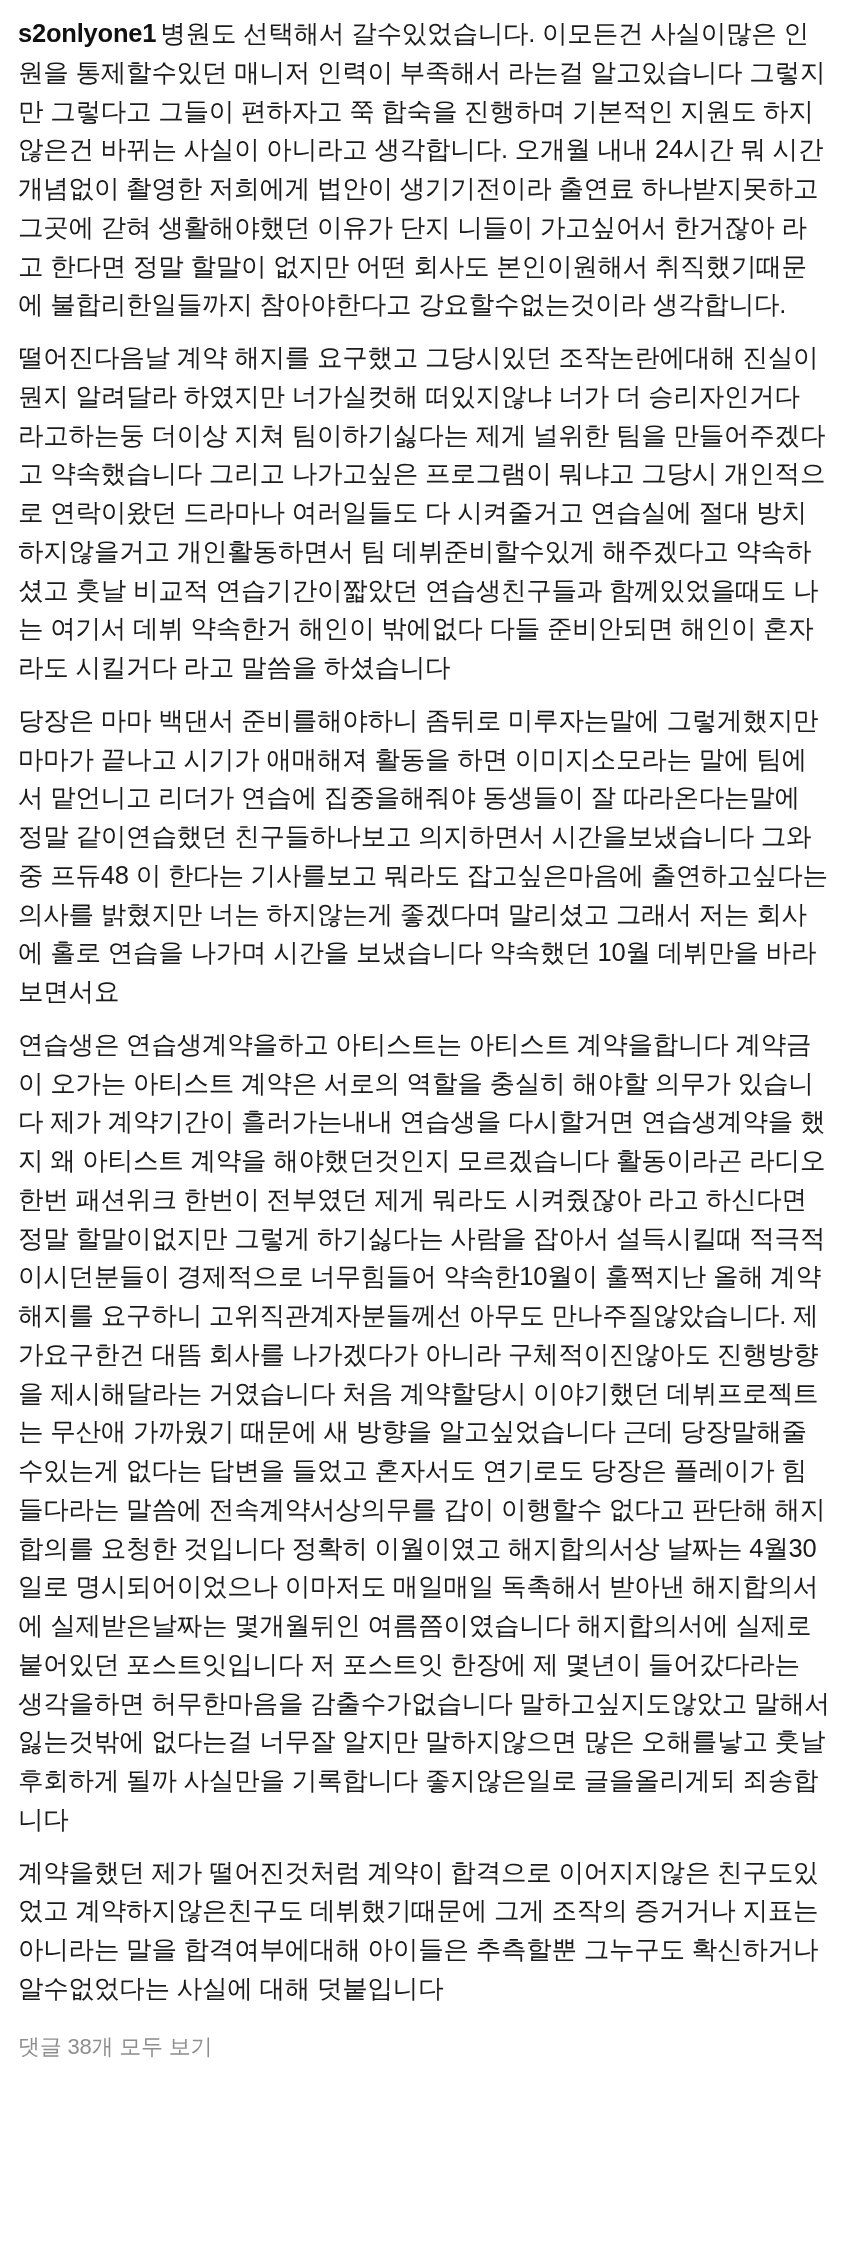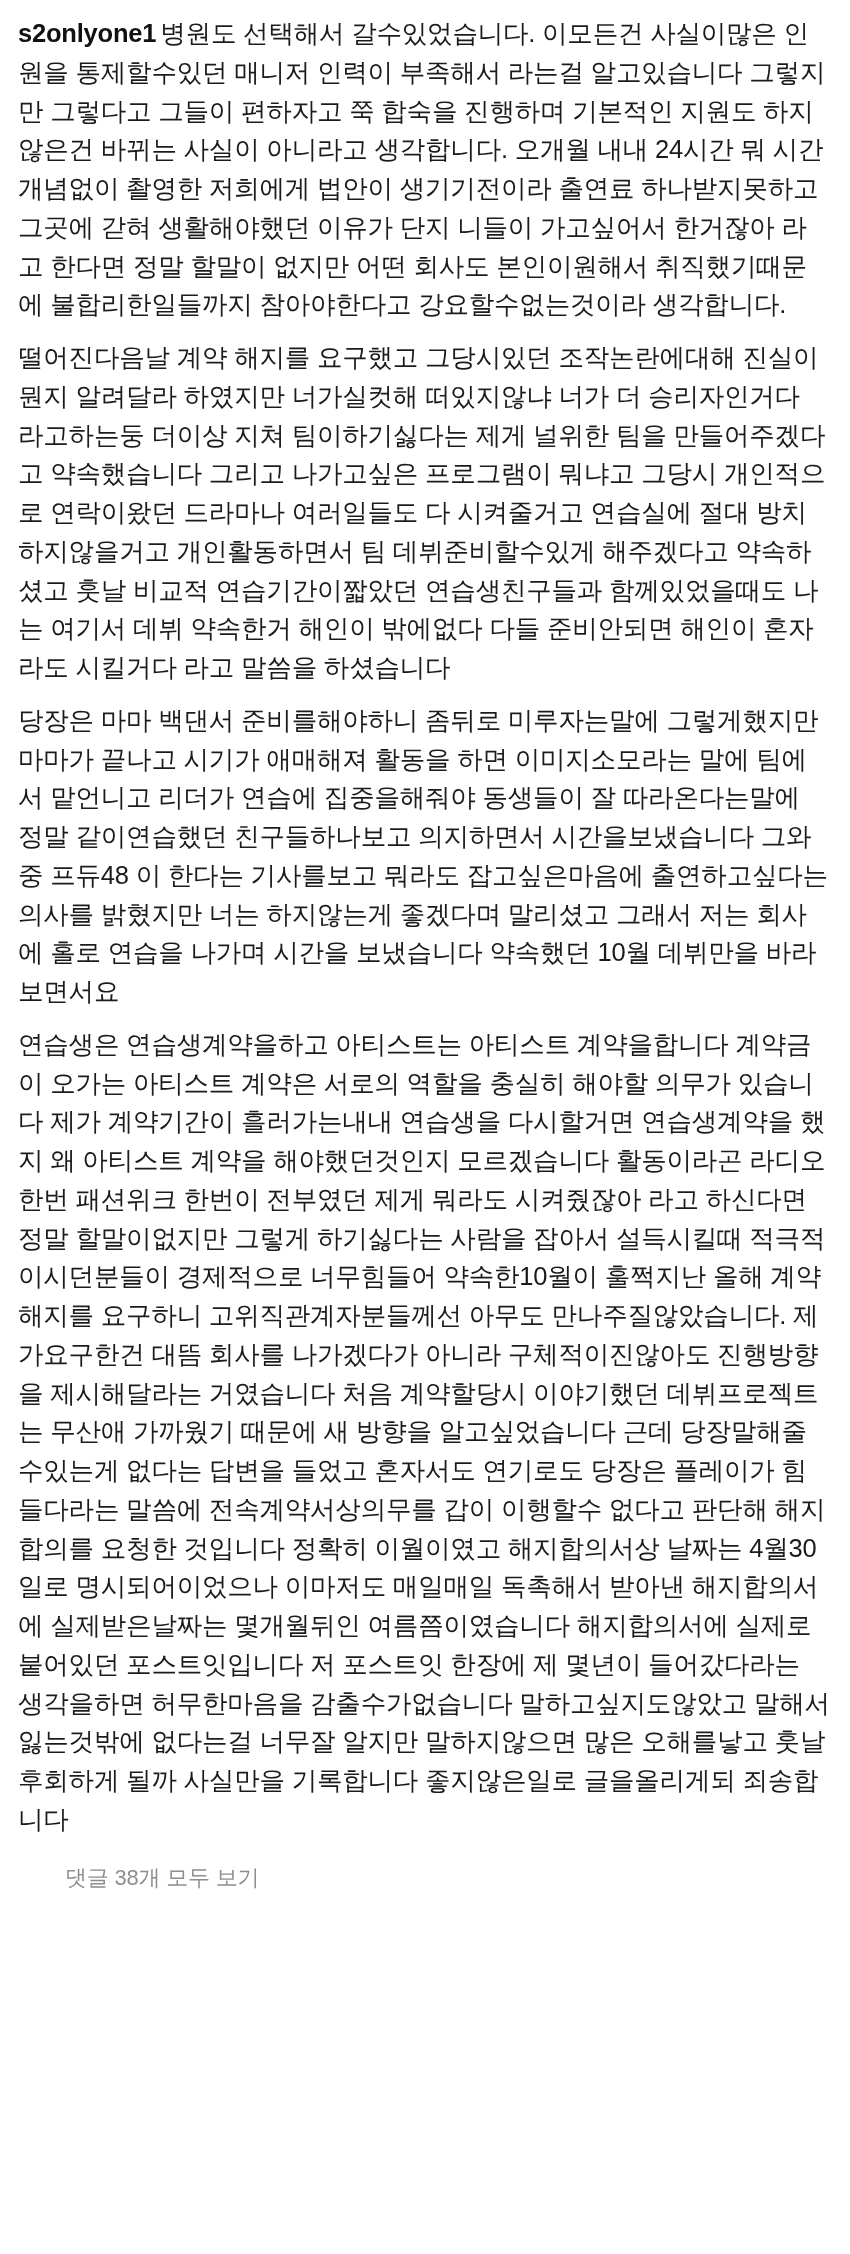--- a/index.html
+++ b/index.html
@@ -36,40 +36,40 @@
   }
   .para:last-child {
     margin-bottom: 0;
   }
   .comments-bar {
     padding: 16px 18px 14px 18px;
     font-size: 22px;
     color: #8e8e8e;
     background: #ffffff;
     letter-spacing: -0.2px;
-    margin-left: 47px;
   }
   .comments-link {
     color: #8e8e8e;
     text-decoration: none;
     cursor: pointer;
   }
   .spacer {
     height: 8px;
   }
 </style>
 </head>
 <body>
 
 <div class="post">
   <div class="caption">
     <p class="para"><span class="username">s2onlyone1</span><span>병원도 선택해서 갈수있었습니다. 이모든건 사실이많은 인원을 통제할수있던 매니저 인력이 부족해서 라는걸 알고있습니다 그렇지만 그렇다고 그들이 편하자고 쭉 합숙을 진행하며 기본적인 지원도 하지않은건 바뀌는 사실이 아니라고 생각합니다. 오개월 내내 24시간 뭐 시간개념없이 촬영한 저희에게 법안이 생기기전이라 출연료 하나받지못하고 그곳에 갇혀 생활해야했던 이유가 단지 니들이 가고싶어서 한거잖아 라고 한다면 정말 할말이 없지만 어떤 회사도 본인이원해서 취직했기때문에 불합리한일들까지 참아야한다고 강요할수없는것이라 생각합니다.</span></p>
     <p class="para">떨어진다음날 계약 해지를 요구했고 그당시있던 조작논란에대해 진실이뭔지 알려달라 하였지만 너가실컷해 떠있지않냐 너가 더 승리자인거다 라고하는둥 더이상 지쳐 팀이하기싫다는 제게 널위한 팀을 만들어주겠다고 약속했습니다 그리고 나가고싶은 프로그램이 뭐냐고 그당시 개인적으로 연락이왔던 드라마나 여러일들도 다 시켜줄거고 연습실에 절대 방치하지않을거고 개인활동하면서 팀 데뷔준비할수있게 해주겠다고 약속하셨고 훗날 비교적 연습기간이짧았던 연습생친구들과 함께있었을때도 나는 여기서 데뷔 약속한거 해인이 밖에없다 다들 준비안되면 해인이 혼자라도 시킬거다 라고 말씀을 하셨습니다</p>
     <p class="para">당장은 마마 백댄서 준비를해야하니 좀뒤로 미루자는말에 그렇게했지만 마마가 끝나고 시기가 애매해져 활동을 하면 이미지소모라는 말에 팀에서 맡언니고 리더가 연습에 집중을해줘야 동생들이 잘 따라온다는말에 정말 같이연습했던 친구들하나보고 의지하면서 시간을보냈습니다 그와중 프듀48 이 한다는 기사를보고 뭐라도 잡고싶은마음에 출연하고싶다는 의사를 밝혔지만 너는 하지않는게 좋겠다며 말리셨고 그래서 저는 회사에 홀로 연습을 나가며 시간을 보냈습니다 약속했던 10월 데뷔만을 바라보면서요</p>
     <p class="para">연습생은 연습생계약을하고 아티스트는 아티스트 계약을합니다 계약금이 오가는 아티스트 계약은 서로의 역할을 충실히 해야할 의무가 있습니다 제가 계약기간이 흘러가는내내 연습생을 다시할거면 연습생계약을 했지 왜 아티스트 계약을 해야했던것인지 모르겠습니다 활동이라곤 라디오 한번 패션위크 한번이 전부였던 제게 뭐라도 시켜줬잖아 라고 하신다면 정말 할말이없지만 그렇게 하기싫다는 사람을 잡아서 설득시킬때 적극적이시던분들이 경제적으로 너무힘들어 약속한10월이 훌쩍지난 올해 계약 해지를 요구하니 고위직관계자분들께선 아무도 만나주질않았습니다. 제가요구한건 대뜸 회사를 나가겠다가 아니라 구체적이진않아도 진행방향을 제시해달라는 거였습니다 처음 계약할당시 이야기했던 데뷔프로젝트는 무산애 가까웠기 때문에 새 방향을 알고싶었습니다 근데 당장말해줄수있는게 없다는 답변을 들었고 혼자서도 연기로도 당장은 플레이가 힘들다라는 말씀에 전속계약서상의무를 갑이 이행할수 없다고 판단해 해지합의를 요청한 것입니다 정확히 이월이였고 해지합의서상 날짜는 4월30일로 명시되어이었으나 이마저도 매일매일 독촉해서 받아낸 해지합의서에 실제받은날짜는 몇개월뒤인 여름쯤이였습니다 해지합의서에 실제로 붙어있던 포스트잇입니다 저 포스트잇 한장에 제 몇년이 들어갔다라는 생각을하면 허무한마음을 감출수가없습니다 말하고싶지도않았고 말해서 잃는것밖에 없다는걸 너무잘 알지만 말하지않으면 많은 오해를낳고 훗날 후회하게 될까 사실만을 기록합니다 좋지않은일로 글을올리게되 죄송합니다</p>
+    <p class="para">계약을했던 제가 떨어진것처럼 계약이 합격으로 이어지지않은 친구도있었고 계약하지않은친구도 데뷔했기때문에 그게 조작의 증거거나 지표는 아니라는 말을 합격여부에대해 아이들은 추측할뿐 그누구도 확신하거나 알수없었다는 사실에 대해 덧붙입니다</p>
   </div>
 </div>
 
 <div class="spacer"></div>
 
 <div class="comments-bar">
   <a class="comments-link">댓글 38개 모두 보기</a>
 </div>
 
 </body></html>

